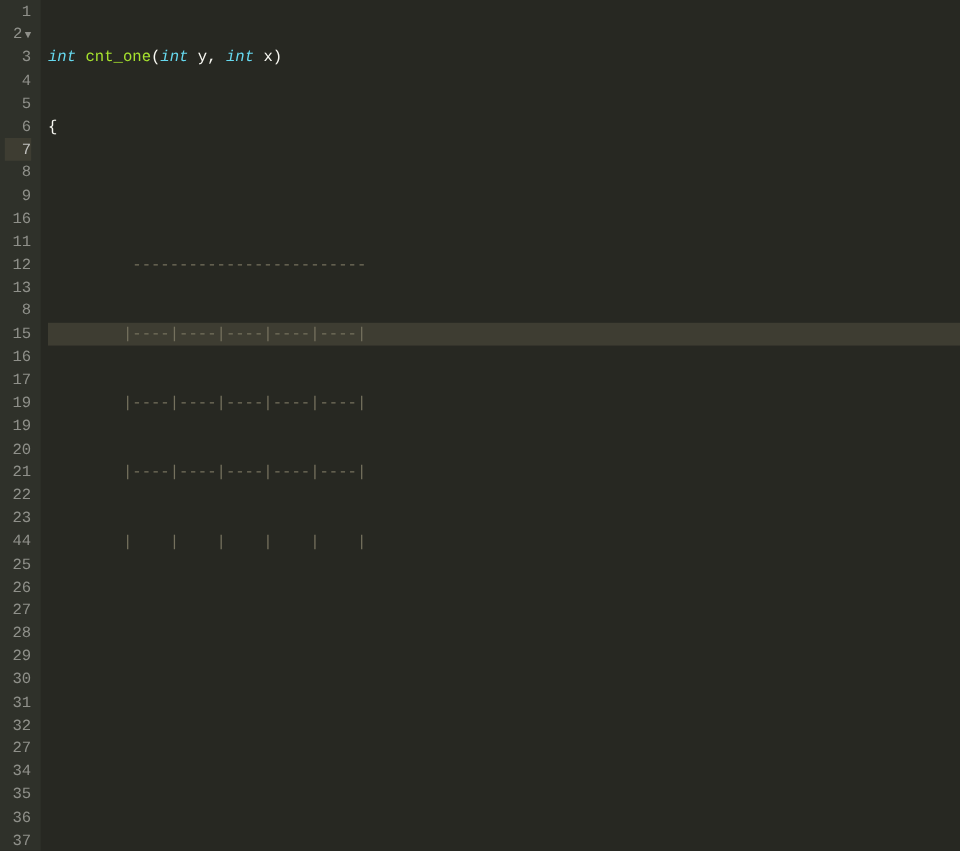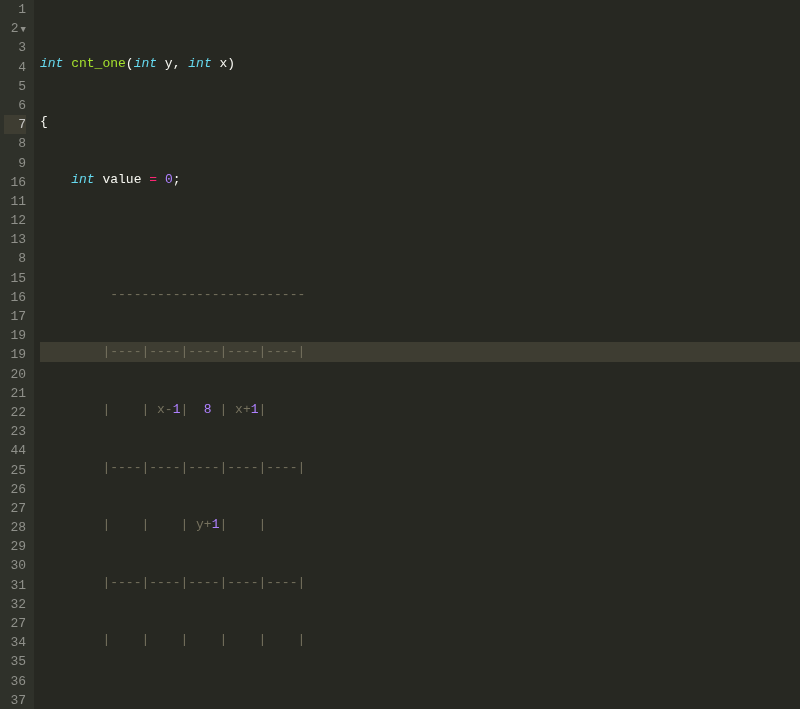--- a/index.html
+++ b/index.html
@@ -33,21 +33,21 @@
     background: #3e3d32;
     color: #c2c2bf;
   }
   .fold {
     font-size: 9px;
     color: #8f908a;
     margin-left: 2px;
   }
   .code {
     flex: 1;
-    padding: 16px 0 0 6px;
+    padding: 0 0 0 6px;
     white-space: pre;
   }
   .code .row {
     height: 19.2px;
   }
   .code .row.active {
     background: #3e3d32;
   }
   .kw   { color: #66d9ef; font-style: italic; } 
   .fn   { color: #a6e22e; }                     
@@ -97,27 +97,24 @@
     <div class="ln">27</div>
     <div class="ln">34</div>
     <div class="ln">35</div>
     <div class="ln">36</div>
     <div class="ln">37</div>
   </div>
 
   <div class="code">
     <div class="row"><span class="kw">int</span> <span class="fn">cnt_one</span><span class="pn">(</span><span class="kw">int</span> <span class="id">y</span><span class="pn">,</span> <span class="kw">int</span> <span class="id">x</span><span class="pn">)</span></div>
     <div class="row"><span class="pn">{</span></div>
-    <div class="row">    <span class="kw">int</span> <span class="id">value</span> <span class="op">=</span> <span class="num">0</span><span class="pn">;</span></div>
     <div class="row"><span></span></div>
     <div class="row">    <span class="cm">     -------------------------</span></div>
     <div class="row active">    <span class="cm">    |----|----|----|----|----|</span></div>
-    <div class="row">    <span class="cm">    |    | x-</span><span class="num">1</span><span class="cm">|  </span><span class="num">8</span><span class="cm"> | x+</span><span class="num">1</span><span class="cm">|</span></div>
     <div class="row">    <span class="cm">    |----|----|----|----|----|</span></div>
-    <div class="row">    <span class="cm">    |    |    | y+</span><span class="num">1</span><span class="cm">|    |</span></div>
     <div class="row">    <span class="cm">    |----|----|----|----|----|</span></div>
     <div class="row">    <span class="cm">    |    |    |    |    |    |</span></div>
     
     
     
     
     
     
     
     

